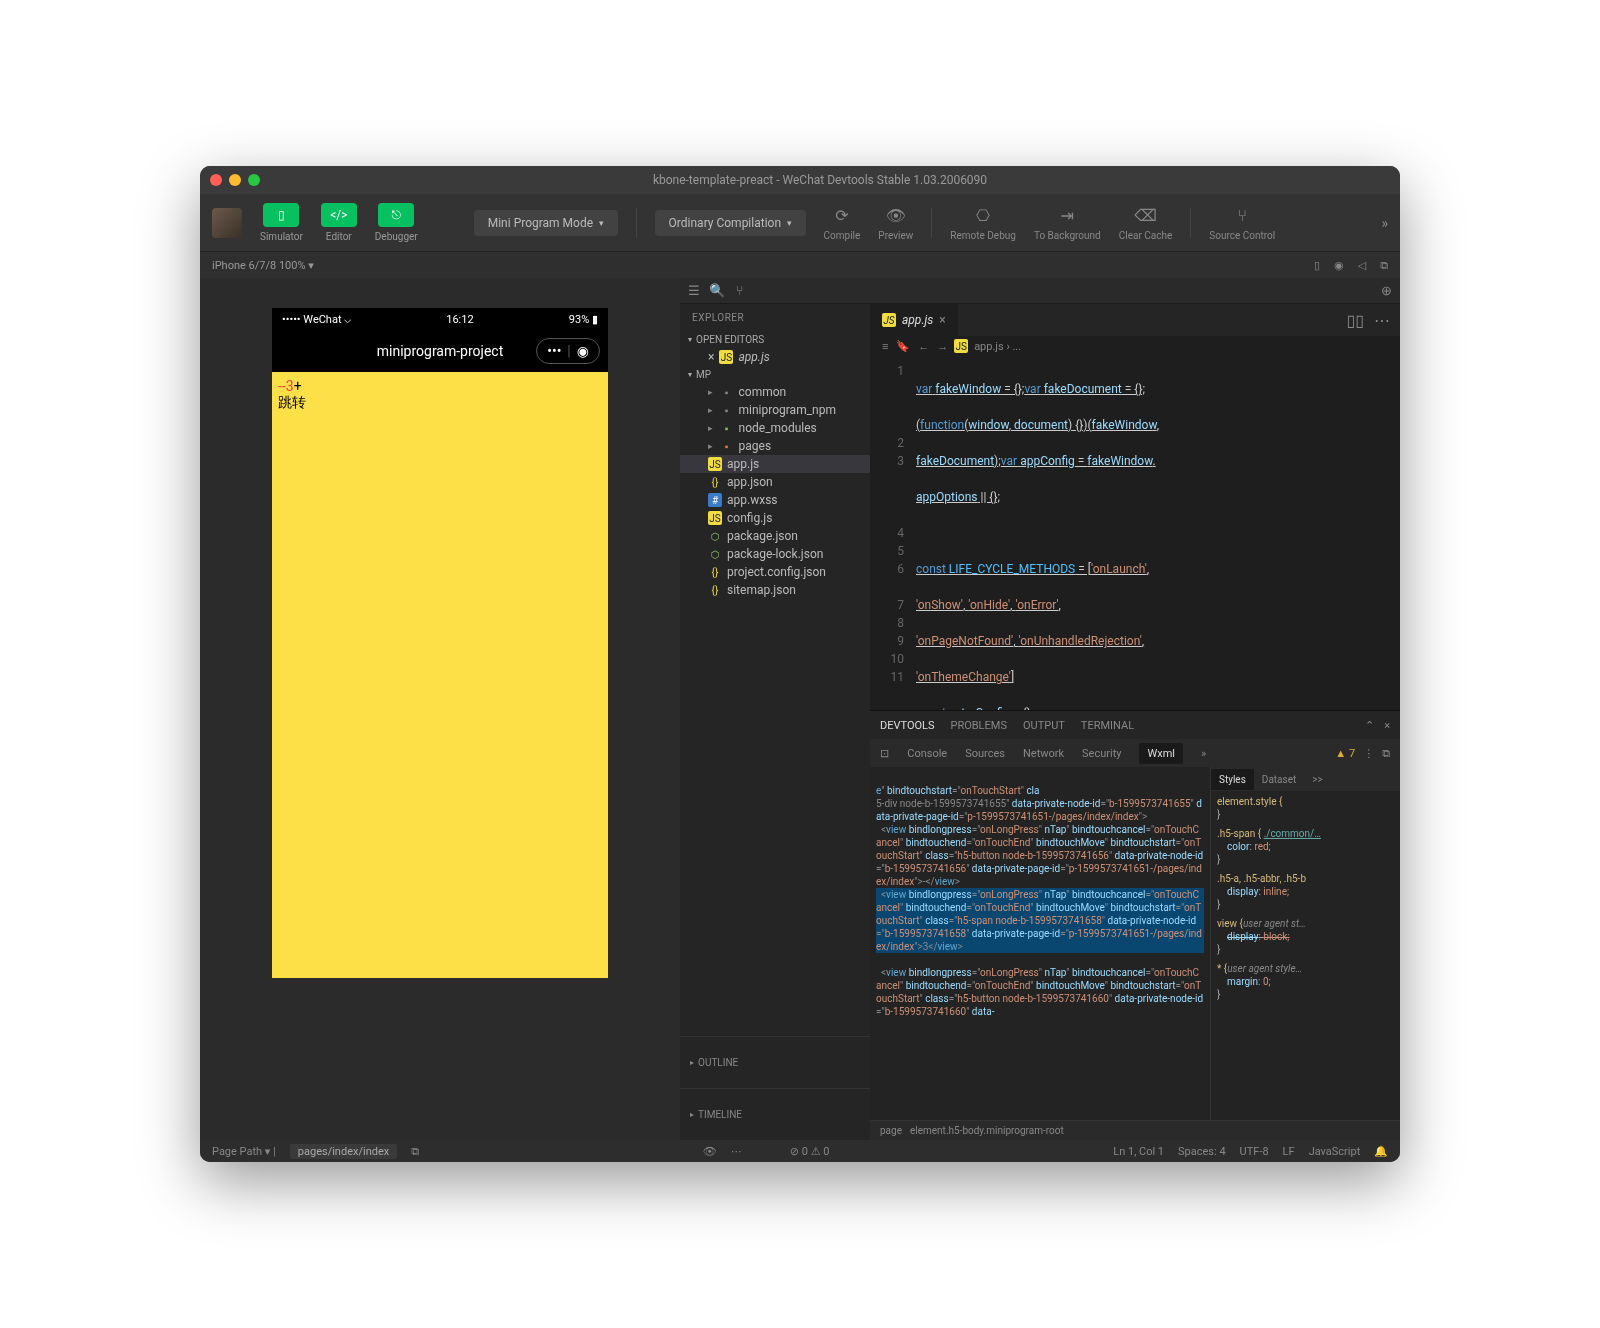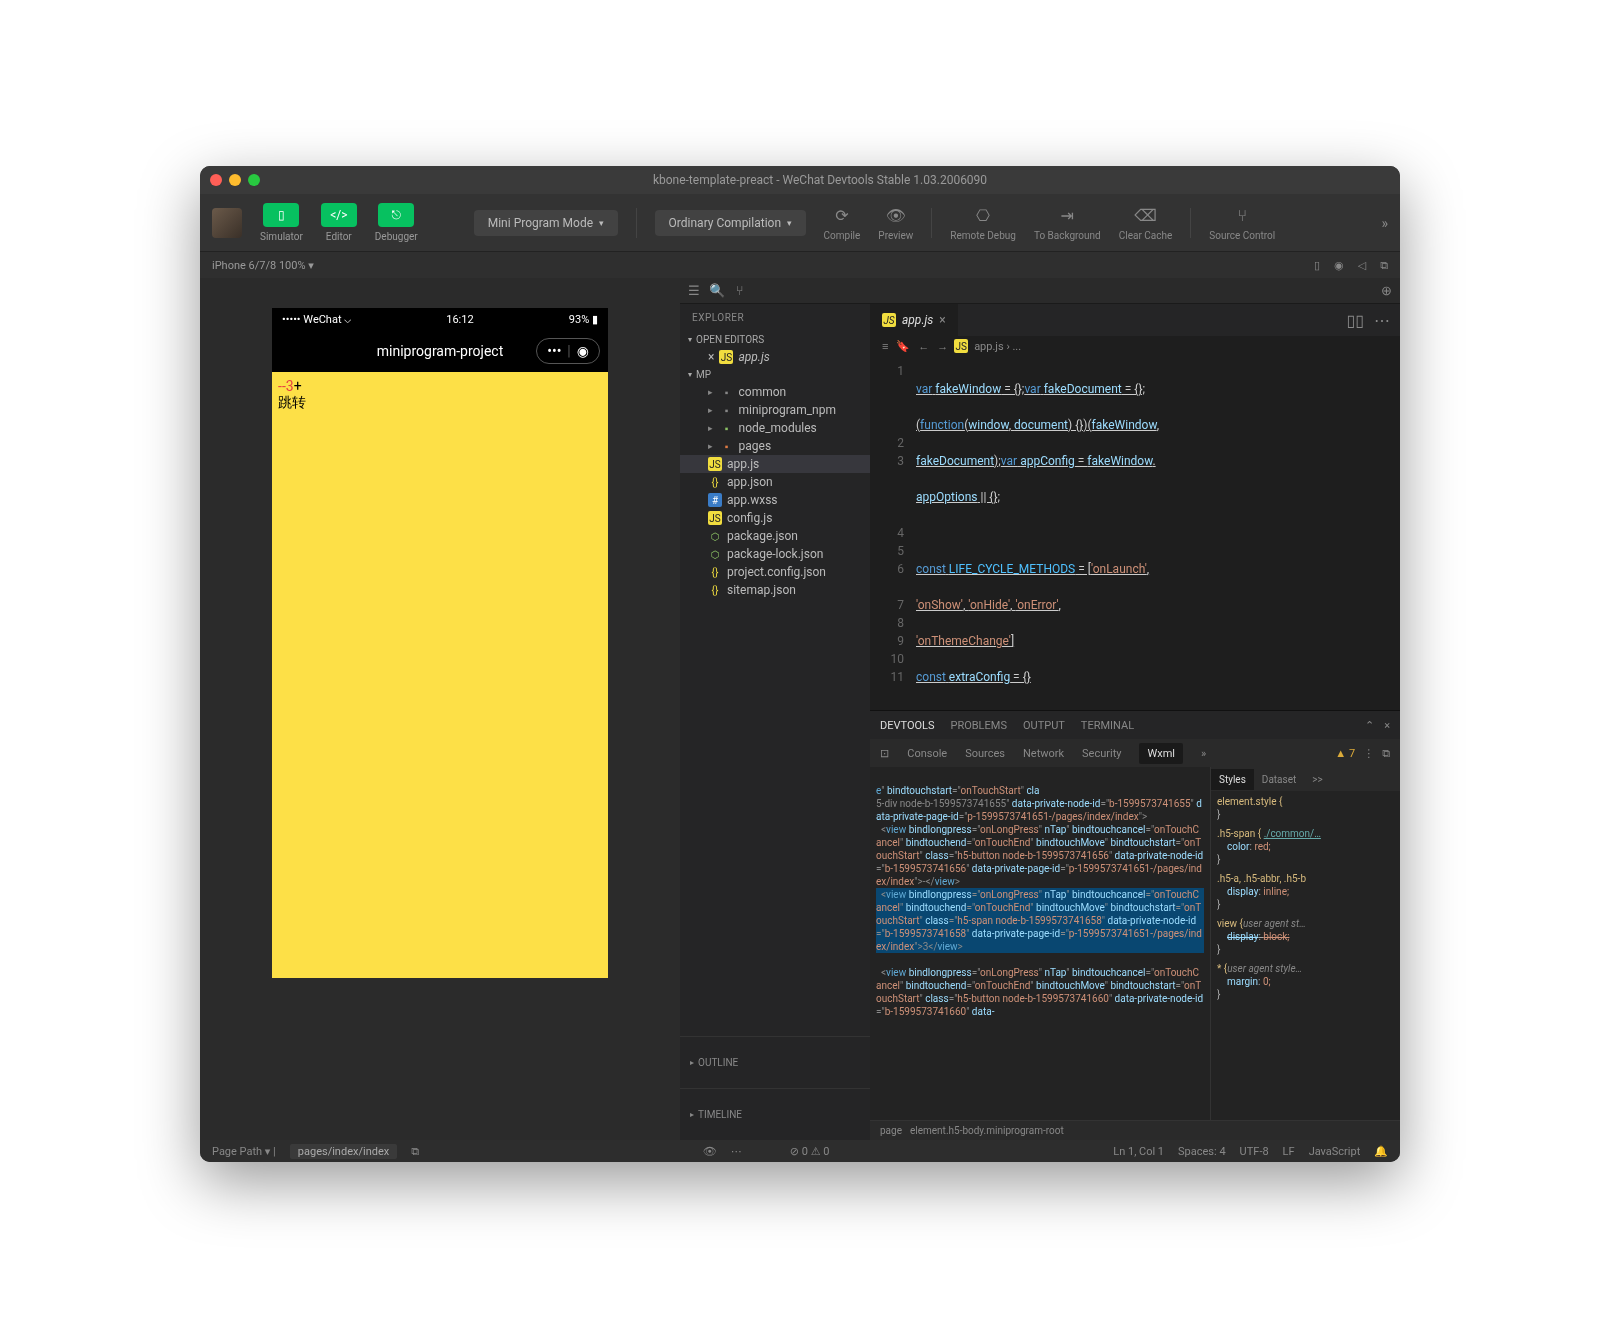--- a/index.html
+++ b/index.html
@@ -322,20 +322,21 @@
                 <div></div>
             </div>
             <div class="code-lines">
 <div><span class="kw">var</span> <span class="var">fakeWindow</span> = {};<span class="kw">var</span> <span class="var">fakeDocument</span> = {};</div>
 <div>(<span class="kw">function</span>(<span class="var">window</span>, <span class="var">document</span>) {})(<span class="var">fakeWindow</span>,</div>
 <div><span class="var">fakeDocument</span>);<span class="kw">var</span> <span class="var">appConfig</span> = <span class="var">fakeWindow</span>.</div>
 <div><span class="var">appOptions</span> || {};</div>
 <div></div>
 <div><span class="kw">const</span> <span class="const">LIFE_CYCLE_METHODS</span> = [<span class="str">'onLaunch'</span>,</div>
 <div><span class="str">'onShow'</span>, <span class="str">'onHide'</span>, <span class="str">'onError'</span>,</div>
+<div><span class="str">'onPageNotFound'</span>, <span class="str">'onUnhandledRejection'</span>,</div>
 <div><span class="str">'onThemeChange'</span>]</div>
 <div><span class="kw">const</span> <span class="var">extraConfig</span> = {}</div>
 
 
 
 
 
 
 
 

